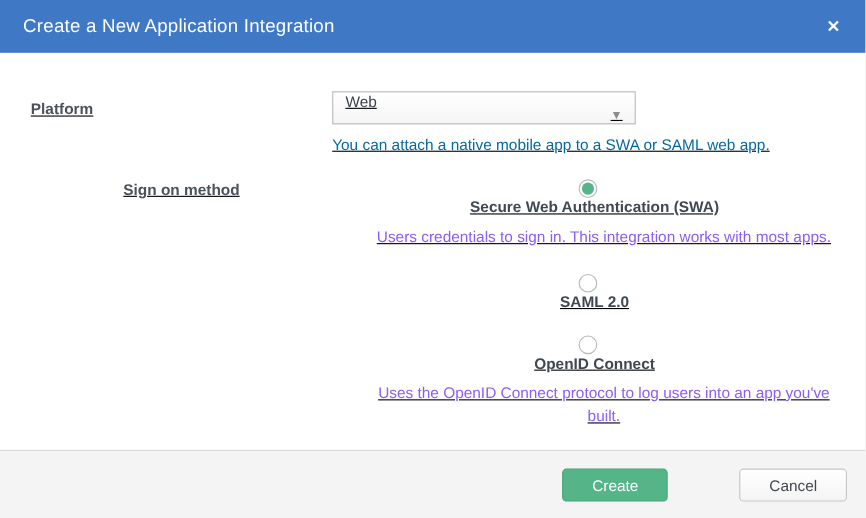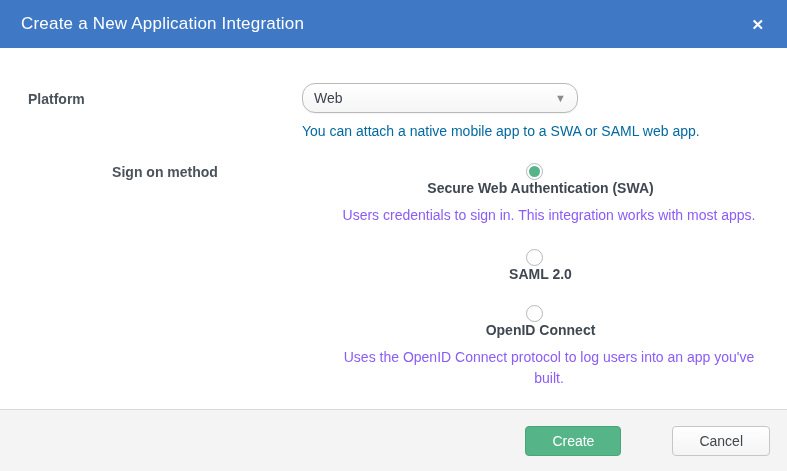--- a/index.html
+++ b/index.html
@@ -36,48 +36,49 @@
     line-height: 1;
     cursor: pointer;
     background: none;
     border: none;
     padding: 2px;
   }
 
   
   .modal-body {
     padding: 35px 20px 0 28px;
+    text-decoration: underline;
   }
   .form-row {
     display: flex;
     align-items: flex-start;
   }
   .row-label {
     width: 274px;
     flex: 0 0 274px;
     font-size: 14px;
     font-weight: bold;
     color: #4a525b;
     padding-top: 8px;
   }
   .row-platform .row-label { padding-top: 8px; }
 
   .select-box {
     width: 276px;
     height: 30px;
     border: 1px solid #b9b9b9;
-    border-radius: 13px;
+    border-radius: 0;
     background: linear-gradient(#ffffff, #f5f5f5);
     display: flex;
-    align-items: center;
     padding: 0 11px;
     font-size: 14px;
     color: #3c434c;
     cursor: pointer;
     box-shadow: 0 1px 1px rgba(0,0,0,.04);
+    flex-direction: column;
   }
   .caret {
     margin-left: auto;
     color: #8b8b8b;
     font-size: 11px;
     line-height: 1;
   }
   .helper-text {
     margin-top: 10px;
     font-size: 14px;
@@ -150,21 +151,21 @@
     font-family: inherit;
     cursor: pointer;
     padding: 0 26px;
   }
   .btn-create {
     background: #55b589;
     border: 1px solid #48a578;
     color: #ffffff;
   }
   .btn-cancel {
-    margin-left: 10px;
+    margin-left: 24px;
     background: linear-gradient(#ffffff, #f4f4f4);
     border: 1px solid #c6c6c6;
     color: #42474d;
   }
 </style>
 </head>
 <body>
 
 <div class="modal">
 

